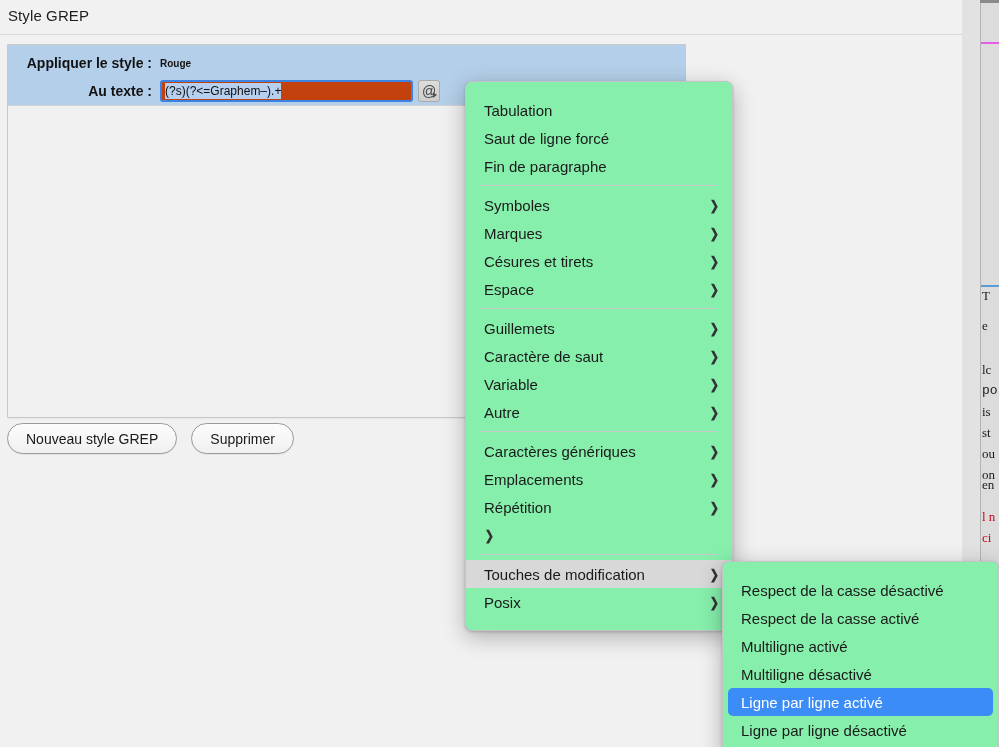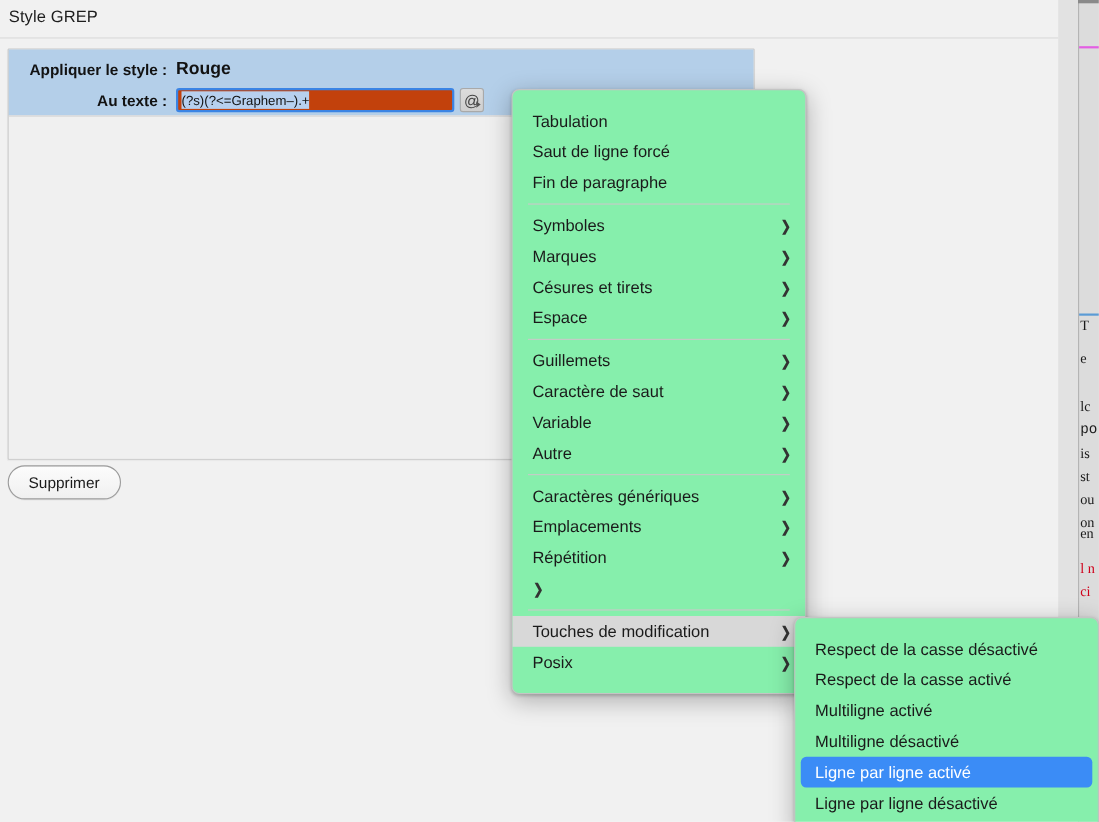--- a/index.html
+++ b/index.html
@@ -102,21 +102,21 @@
   .grep-label {
     font-size: 14px;
     font-weight: bold;
     color: #121212;
     width: 152px;
     text-align: right;
     padding-right: 8px;
     white-space: nowrap;
   }
   .grep-value {
-    font-size: 16px;
+    font-size: 10px;
     font-weight: bold;
     color: #121212;
     white-space: nowrap;
   }
 
   .text-input {
     position: relative;
     width: 253px;
     height: 22px;
     background: #c2410c;
@@ -281,20 +281,21 @@
         <div class="at-button">
           <span>@</span>
           <span class="caret"></span>
         </div>
       </div>
     </div>
     <div class="grep-body"></div>
   </div>
 
   <div class="btn-row">
+    <div class="pill-btn">Nouveau style GREP</div>
     <div class="pill-btn">Supprimer</div>
   </div>
 
   <div class="menu menu-main" id="menu-main">
       <div class="menu-item">
         <span class="lbl">Tabulation</span>
       </div>
       <div class="menu-item">
         <span class="lbl">Saut de ligne forcé</span>
       </div>

